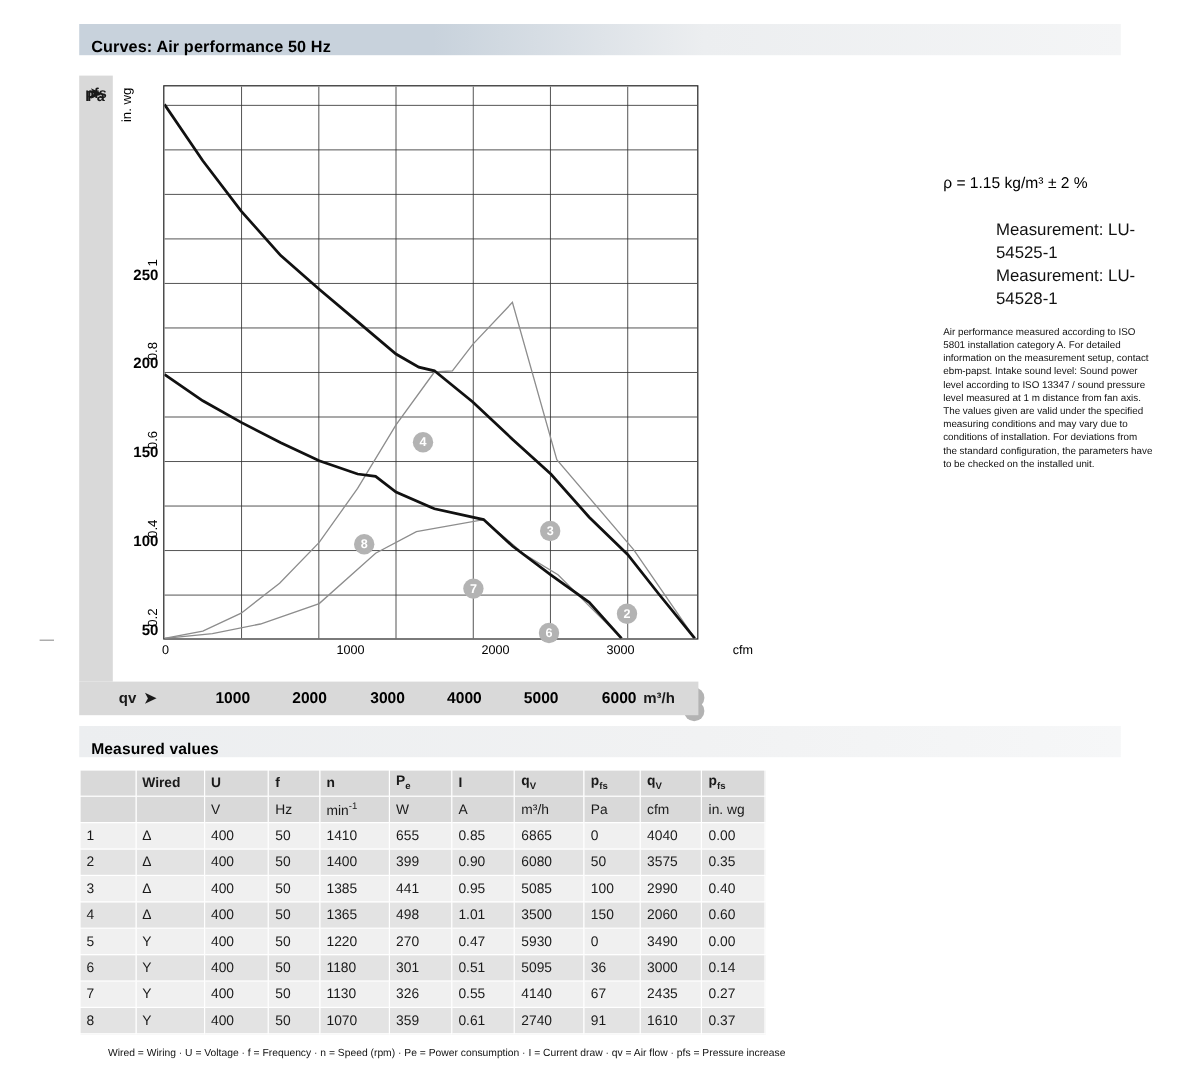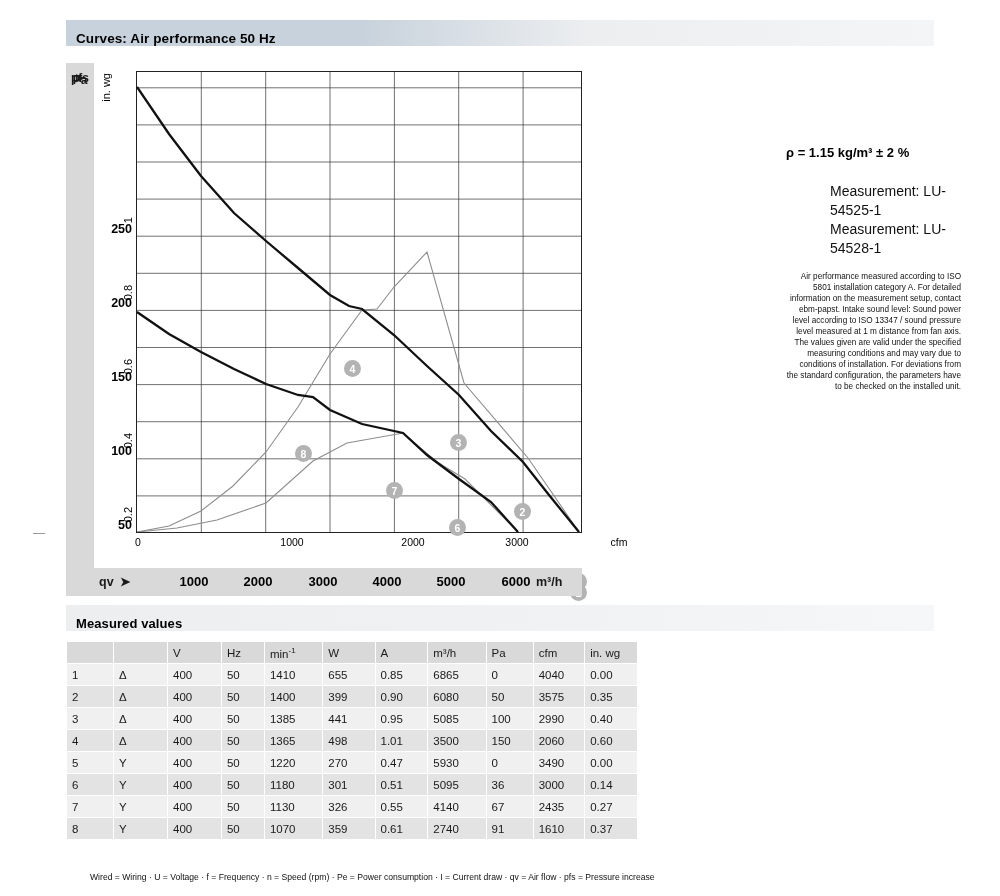--- a/index.html
+++ b/index.html
@@ -143,36 +143,36 @@
 
   
   #notes {
     position: absolute;
     left: 786px;
     top: 145px;
     width: 175px;
   }
   #notes .density {
     font-size: 13px;
-    font-weight: bold;
+    font-weight: normal;
     margin: 0 0 22px 0;
     color: #000;
   }
   #notes .meas-line {
     font-size: 14px;
     line-height: 1.35;
     color: #111;
     margin-left: 44px;
   }
   #notes .note-para {
     font-size: 8.2px;
     line-height: 1.35;
     margin-top: 13px;
     color: #111;
-    text-align: right;
+    text-align: left;
   }
 
   
   #table-wrap {
     position: absolute;
     left: 66px;
     top: 641px;
     width: 572px;
   }
   table.mv {
@@ -331,20 +331,33 @@
   <div class="note-para">Air performance measured according to ISO 5801 installation category A. For detailed information on the measurement setup, contact ebm-papst. Intake sound level: Sound power level according to ISO 13347 / sound pressure level measured at 1 m distance from fan axis. The values given are valid under the specified measuring conditions and may vary due to conditions of installation. For deviations from the standard configuration, the parameters have to be checked on the installed unit.</div>
 </div>
 
 <div class="section-bar" id="measured-bar">
   <span class="bar-title">Measured values</span>
 </div>
 
 <div id="table-wrap">
   <table class="mv">
     <tbody>
+      <tr class="hdr">
+        <td class="c0"></td>
+        <td class="c1">Wired</td>
+        <td class="c2">U</td>
+        <td class="c3">f</td>
+        <td class="c4">n</td>
+        <td class="c5">P<sub>e</sub></td>
+        <td class="c6">I</td>
+        <td class="c7">q<sub>V</sub></td>
+        <td class="c8">p<sub>fs</sub></td>
+        <td class="c9">q<sub>V</sub></td>
+        <td class="c10">p<sub>fs</sub></td>
+      </tr>
       <tr class="units">
         <td class="c0"></td>
         <td class="c1"></td>
         <td class="c2">V</td>
         <td class="c3">Hz</td>
         <td class="c4">min<sup>-1</sup></td>
         <td class="c5">W</td>
         <td class="c6">A</td>
         <td class="c7">m³/h</td>
         <td class="c8">Pa</td>

